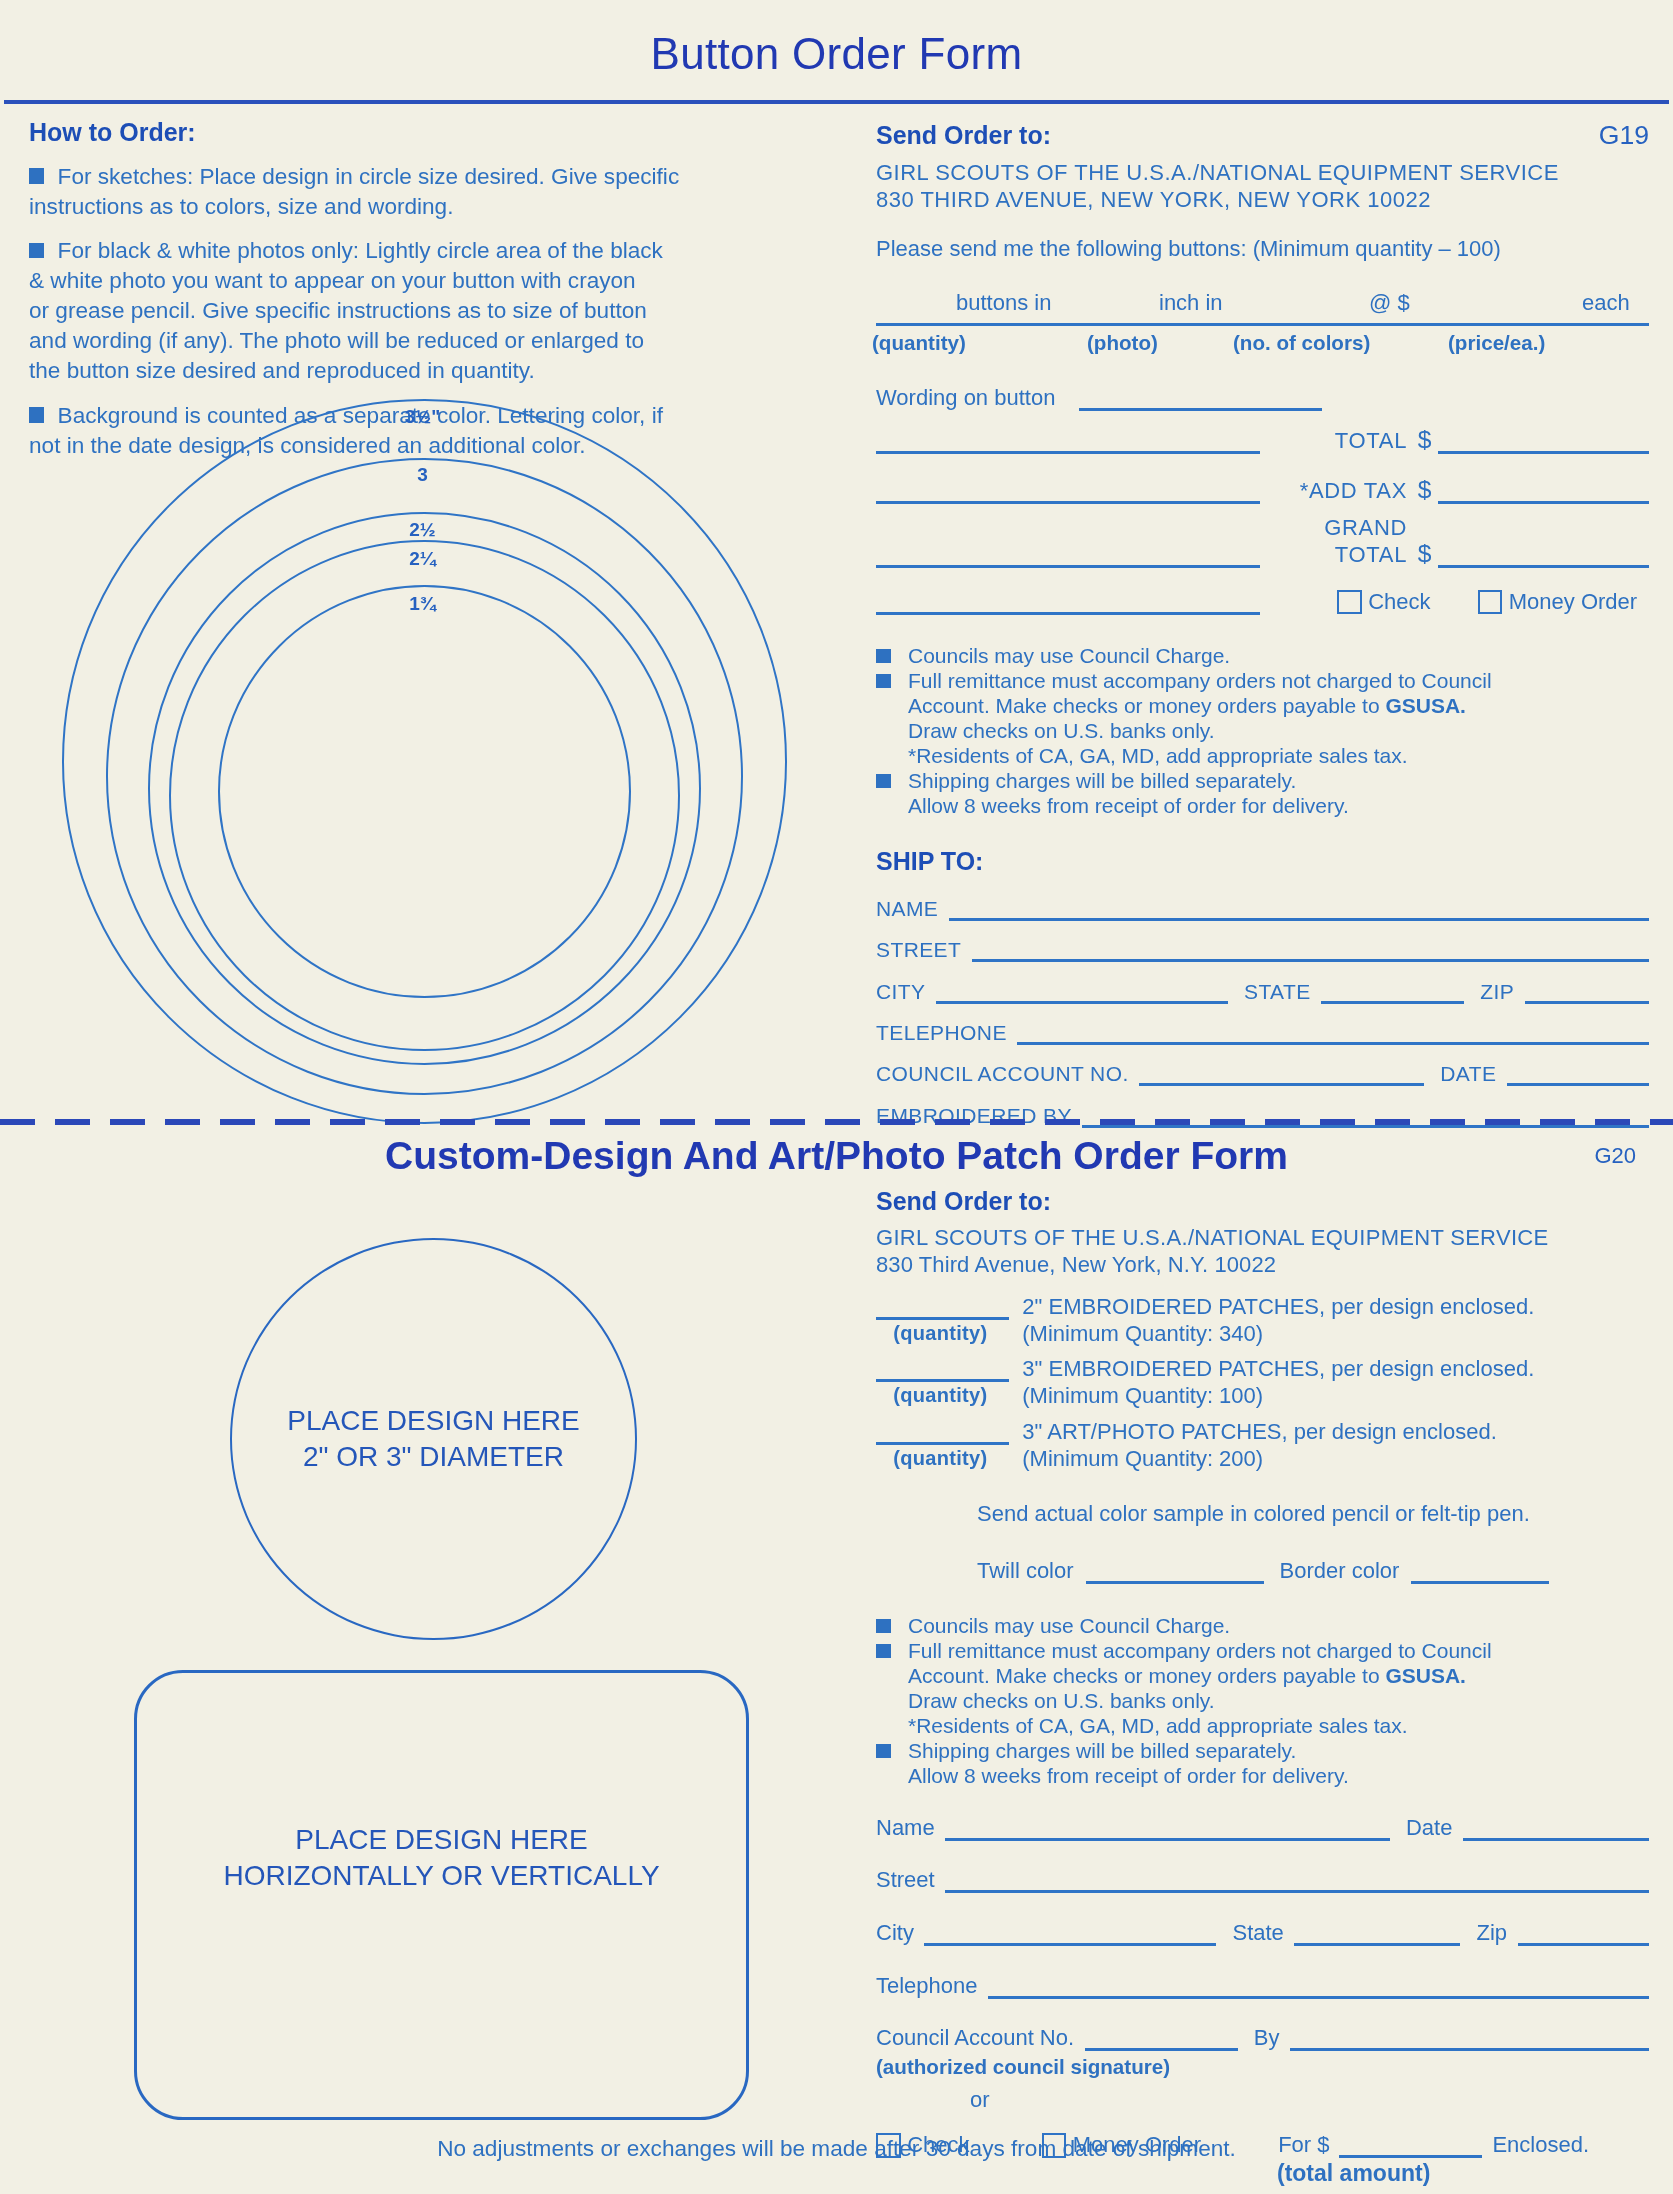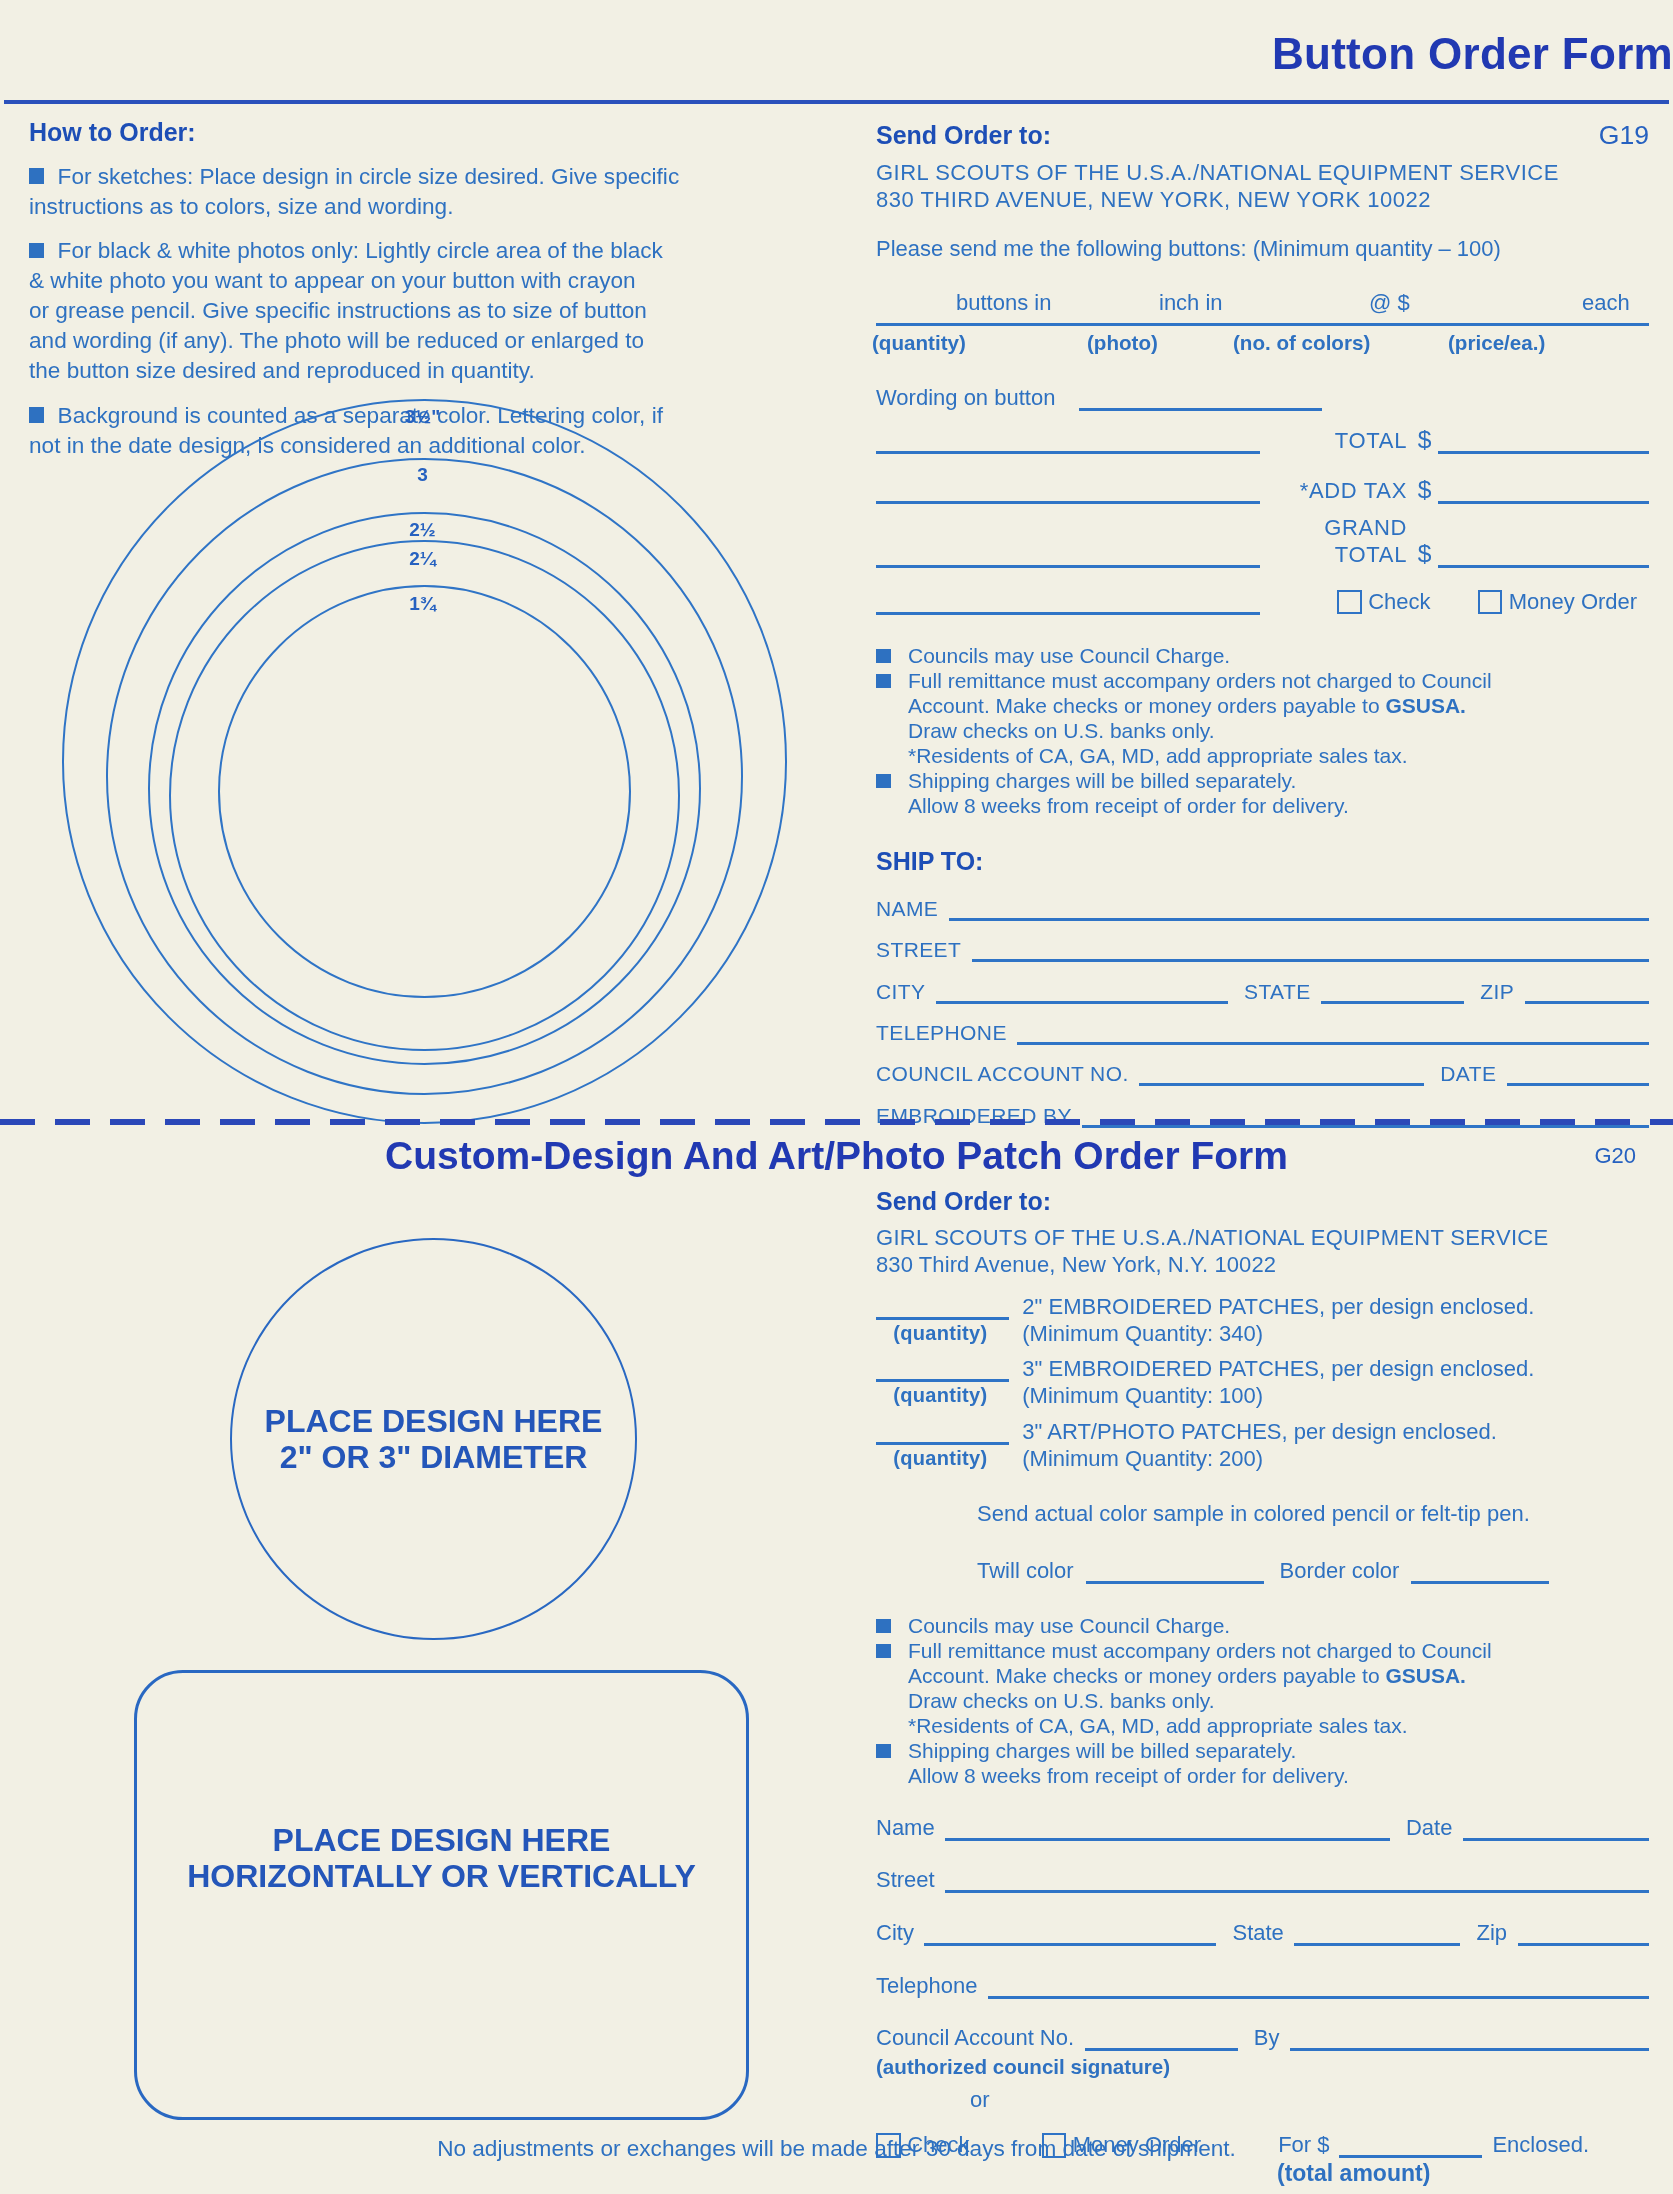--- a/index.html
+++ b/index.html
@@ -1,21 +1,21 @@
 <!DOCTYPE html>
 <html style="font-size:10.6px"><head>
 <meta charset="utf-8">
 <style>
   html,body{margin:0;padding:0;background:#e8e5da;}
   .page{position:relative;width:1673px;height:2194px;background:#f2f0e4;
         font-family:"Liberation Sans",sans-serif;color:#2e71c1;overflow:hidden;}
 
   
-  .title1{position:absolute;top:29px;left:0;width:100%;text-align:right;
-          font-weight:bold;font-size:44px;color:#2139b2;letter-spacing:0.3px;}
+  .title1{position:absolute;top:29px;left:0;width:100%;text-align:center;
+          font-weight:normal;font-size:44px;color:#2139b2;letter-spacing:0.3px;}
   .toprule{position:absolute;top:100px;left:4px;right:4px;height:4px;background:#2b51bb;}
   .h2{font-weight:bold;font-size:25px;color:#1d4eb6;}
   .gcode{font-size:26.6px;color:#2661c0;}
 
   
   .f1left{position:absolute;left:29px;top:118px;width:795px;}
   .para{font-size:22.6px;line-height:30px;margin-top:14.6px;white-space:pre-line;color:#2e71c1;}
   .sq{display:inline-block;width:15.3px;height:15.3px;background:#2e71c1;margin-right:13.3px;}
 
   
@@ -76,21 +76,21 @@
   
   .divider{position:absolute;top:1119px;left:0;width:1673px;height:6px;
            background:repeating-linear-gradient(90deg,#2b48b8 0 35px,transparent 35px 55px);}
   .title2{position:absolute;top:1134px;left:0;width:100%;text-align:center;
           font-weight:bold;font-size:39px;color:#2139b2;}
   .g20{position:absolute;top:1143px;right:37px;font-size:22px;color:#2661c0;}
 
   .pcircle{position:absolute;left:230px;top:1238px;width:403px;height:398px;
            border:2.7px solid #2968c2;border-radius:50%;
            display:flex;align-items:center;justify-content:center;}
-  .ptxt{text-align:center;font-weight:bold;font-size:32px;line-height:36px;color:#2456b9;}
+  .ptxt{text-align:center;font-weight:normal;font-size:28px;line-height:36px;color:#2456b9;}
   .prect{position:absolute;left:134px;top:1670px;width:609px;height:444px;
          border:3.3px solid #2968c2;border-radius:49px;
          display:flex;align-items:center;justify-content:center;}
   .prect .ptxt{transform:translateY(-37px);}
 
   .f2right{position:absolute;left:876px;top:1187px;width:773px;font-size:22px;}
   .qitem{display:flex;margin-top:9.3px;}
   .qitem.first{margin-top:16px;}
   .qleft{width:133px;flex:none;}
   .qline{height:22.6px;border-bottom:3.3px solid #2f74c6;}

